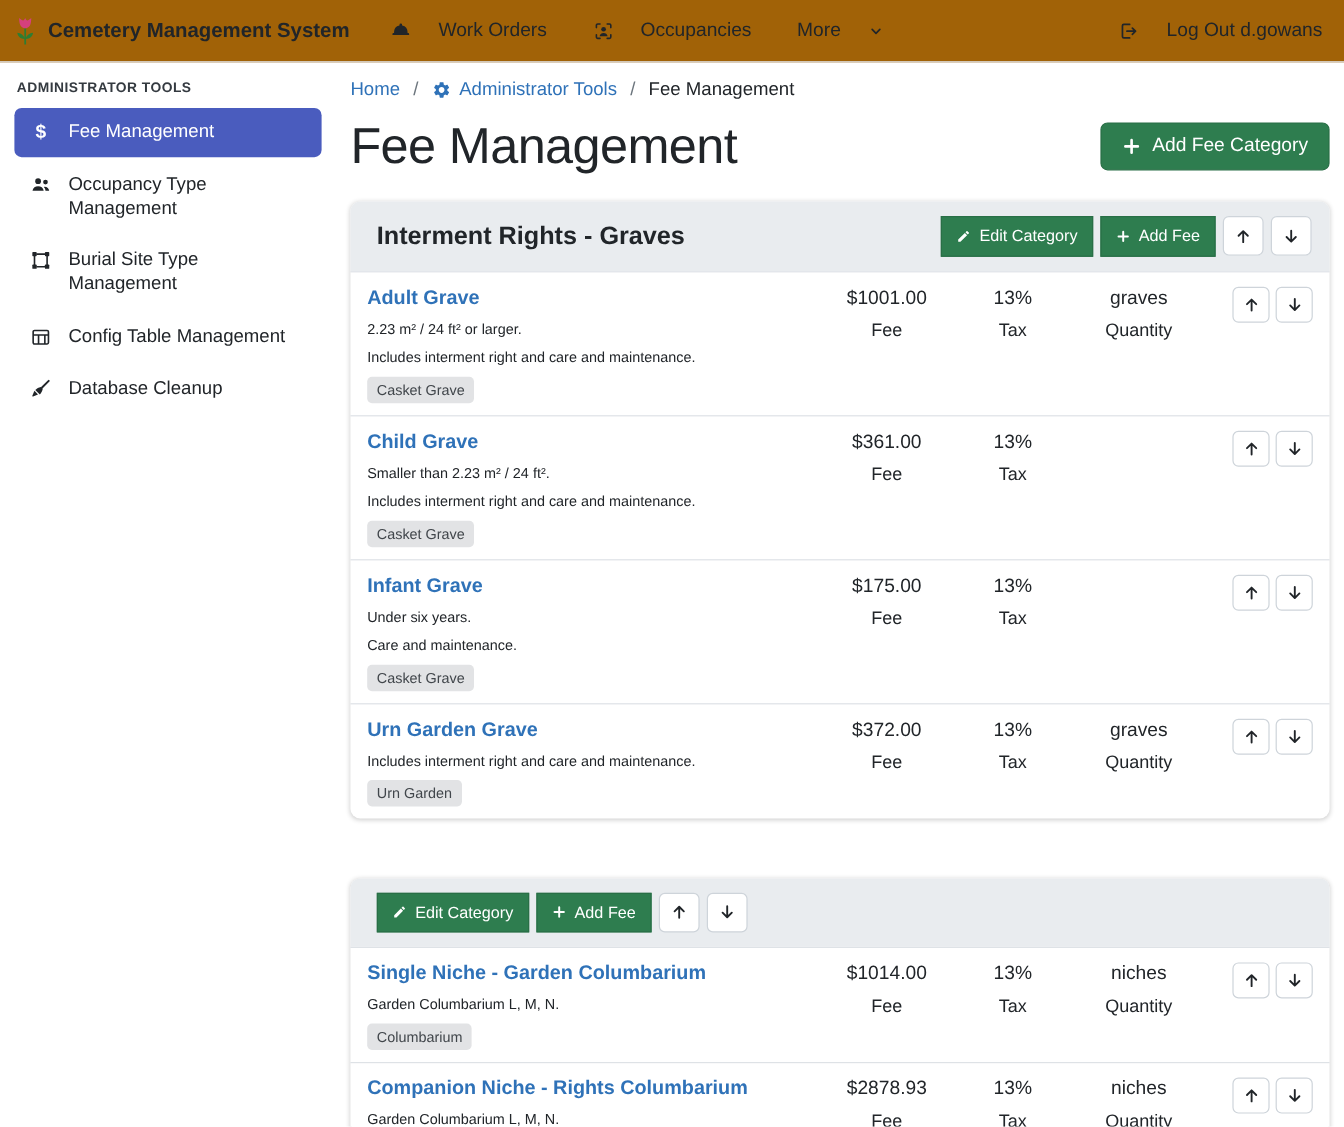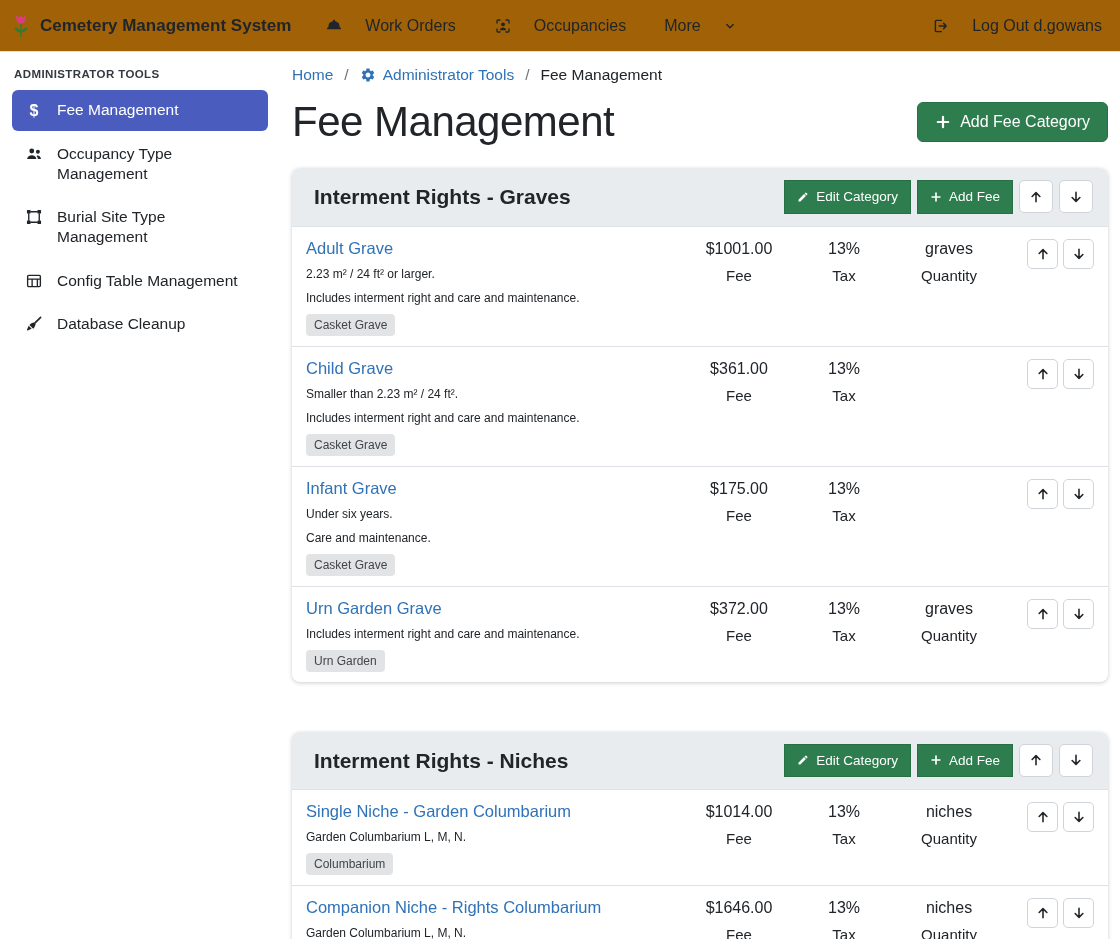--- a/index.html
+++ b/index.html
@@ -64,21 +64,21 @@
   .btn-arrow.sm{width:31px;height:30px}
 
   
   .card{border-radius:8px;box-shadow:0 1px 4px rgba(0,0,0,.2);margin-bottom:50px;background:#fff}
   .card-header{background:#e9ecef;border-radius:8px 8px 0 0;display:flex;align-items:center;
     gap:6px;padding:12px 15px 12px 22px}
   .card-title{font-size:21px;font-weight:600;margin:0 auto 0 0;line-height:1.3}
 
   .fee-row{display:grid;grid-template-columns:1fr 118px 92px 118px 86px;
     padding:12px 14px 10px 14px;border-top:1px solid #dee2e6;align-items:start}
-  .fee-name{color:var(--link-blue);font-weight:400;font-size:16.5px;line-height:19px;
+  .fee-name{color:var(--link-blue);font-weight:700;font-size:16.5px;line-height:19px;
     text-decoration:none;cursor:pointer;display:inline-block}
   .fee-desc{font-size:12px;line-height:15px;margin-top:9px}
   .badge-line{margin-top:8px}
   .badge{display:inline-block;background:#e2e3e5;color:#41464b;font-size:12px;
     padding:4px 8px;border-radius:4px;line-height:14px}
   .fee-col{text-align:center}
   .col-val{font-size:16px;line-height:19px}
   .col-lbl{font-size:15px;margin-top:9px;color:#212529}
   .row-arrows{display:flex;gap:5px;justify-content:flex-end;align-items:flex-start}
 </style>
@@ -405,21 +405,20 @@
               <svg>
                 <use href="#i-down"></use>
               </svg>
             </button>
         </div>
       </div>
     </section>
 
     <section class="card">
       <header class="card-header">
-        <h2 class="card-title">Interment Rights - Niches</h2>
         <button class="btn btn-green btn-sm">
           <svg class="ic12">
               <use href="#i-pencil"></use>
             </svg>
           <span>Edit Category</span>
         </button>
         <button class="btn btn-green btn-sm">
           <svg class="ic12">
               <use href="#i-plus"></use>
             </svg>
@@ -469,21 +468,21 @@
         </div>
       </div>
 
       <div class="fee-row">
         <div>
           <a class="fee-name">Companion Niche - Rights Columbarium</a>
           <div class="fee-desc">Garden Columbarium L, M, N.</div>
           <div class="badge-line"><span class="badge">Columbarium</span></div>
         </div>
         <div class="fee-col">
-          <div class="col-val">$1646.00</div>
+          <div class="col-val">$2878.93</div>
           <div class="col-lbl">Fee</div>
         </div>
         <div class="fee-col">
           <div class="col-val">13%</div>
           <div class="col-lbl">Tax</div>
         </div>
         <div class="fee-col">
           <div class="col-val">niches</div>
           <div class="col-lbl">Quantity</div>
         </div>

